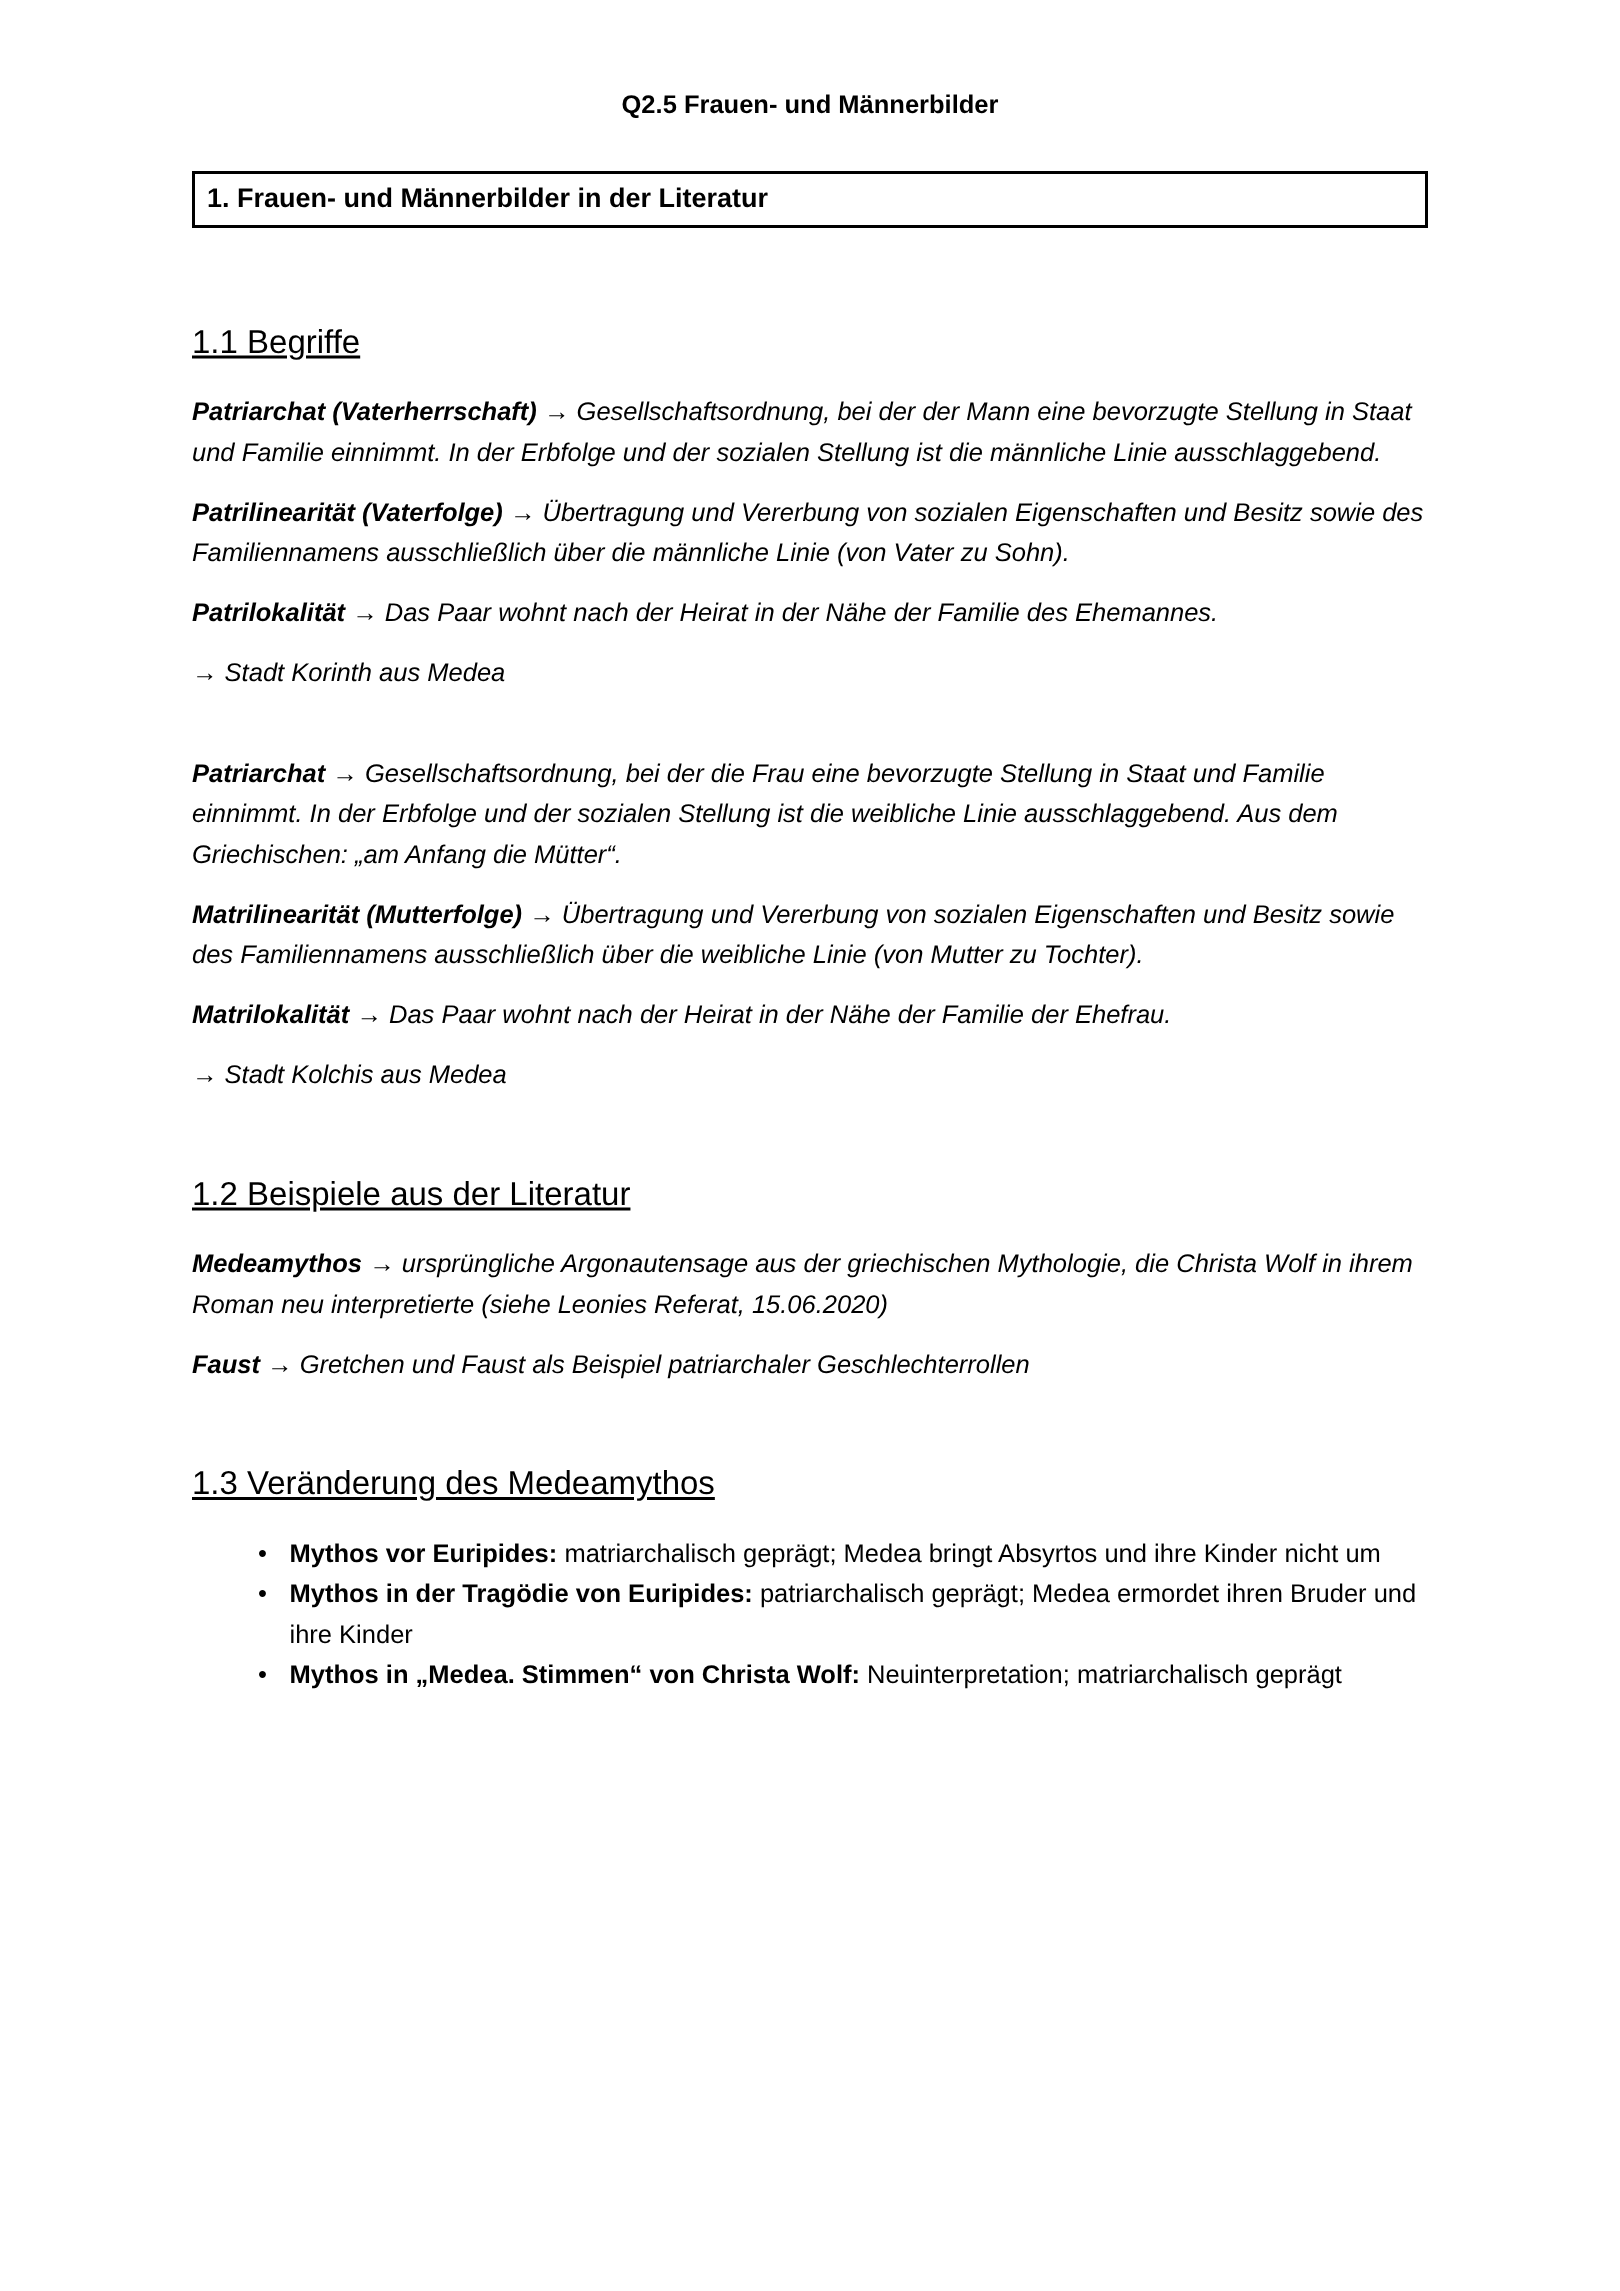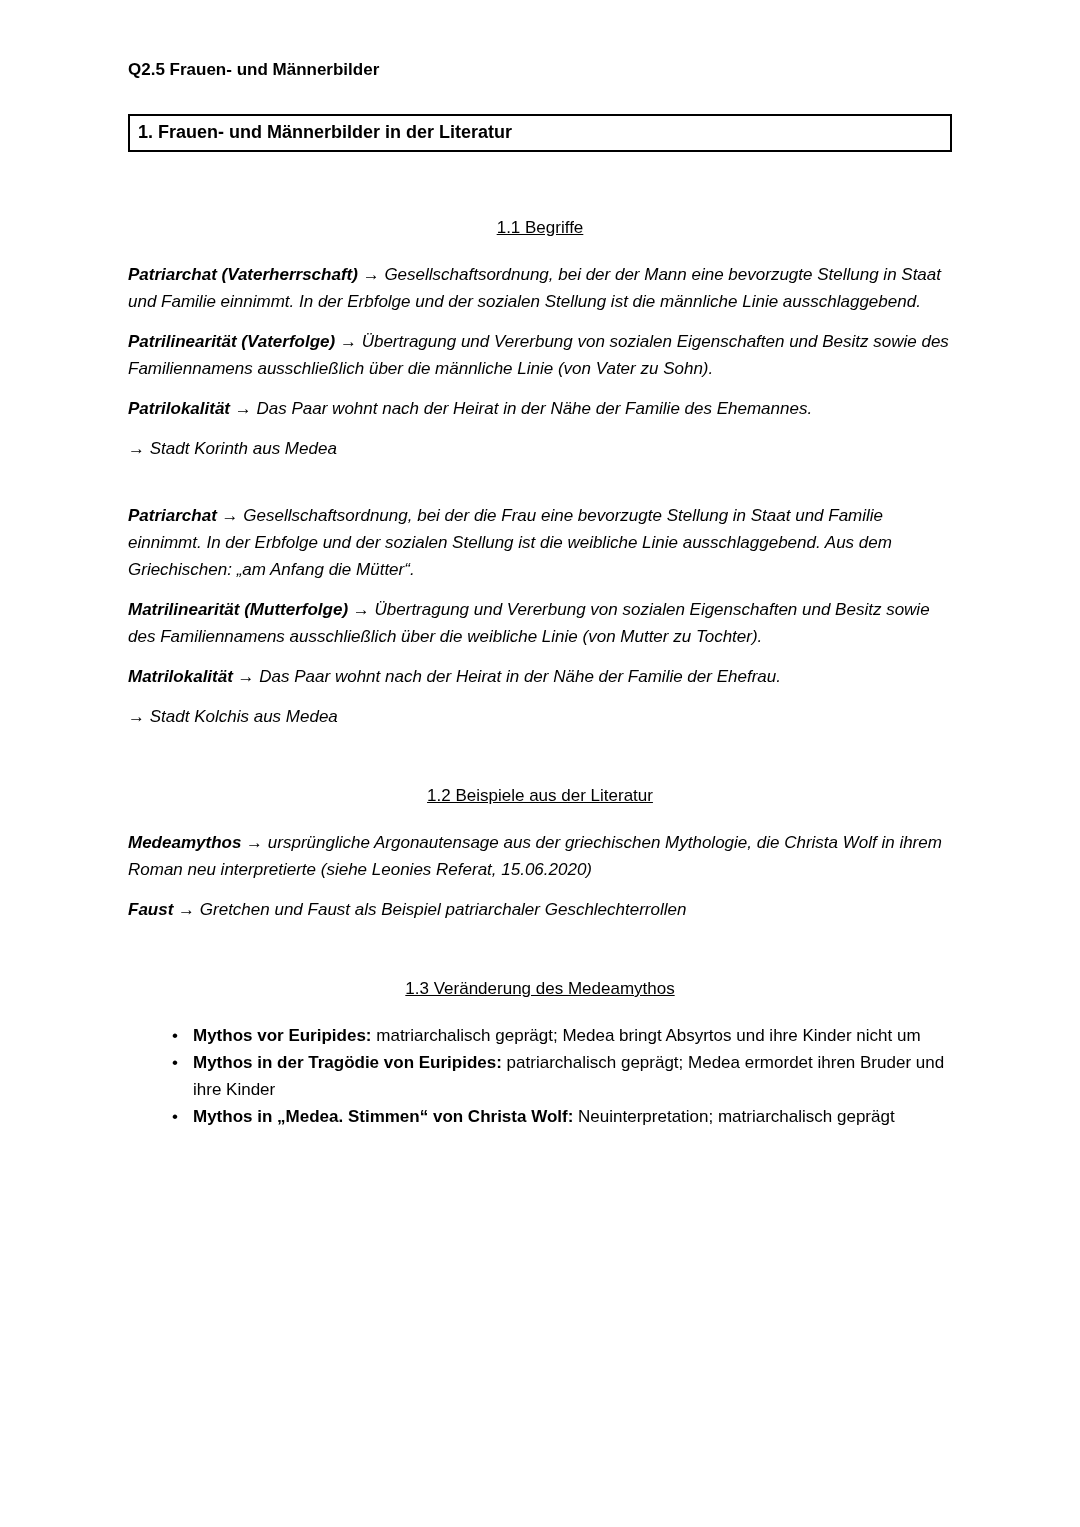--- a/index.html
+++ b/index.html
@@ -15,40 +15,40 @@
     -webkit-font-smoothing: antialiased;
   }
   .page {
     box-sizing: border-box;
     width: 1080px;
     height: 1527px;
     padding: 58px 128px 0 128px;
     overflow: hidden;
   }
   .doc-title {
+    text-align: center;
     font-size: 17px;
     font-weight: bold;
     margin: 0 0 32px 0;
     line-height: 24px;
   }
   .box-heading {
     border: 2px solid #000;
     font-size: 18px;
     font-weight: bold;
     padding: 4px 8px 6px 8px;
     margin: 0 0 62px 0;
     line-height: 24px;
   }
   .sub-heading {
-    font-size: 17px;
+    font-size: 22px;
     font-weight: normal;
     text-decoration: underline;
     margin: 0 0 20px 0;
     line-height: 27px;
-    text-align: center;
   }
   .para {
     font-size: 17px;
     line-height: 27px;
     margin: 0 0 13px 0;
     font-style: italic;
   }
   .para strong { font-weight: bold; }
   .arrow { font-weight: bold; }
   .note-arrow { font-weight: normal; }

